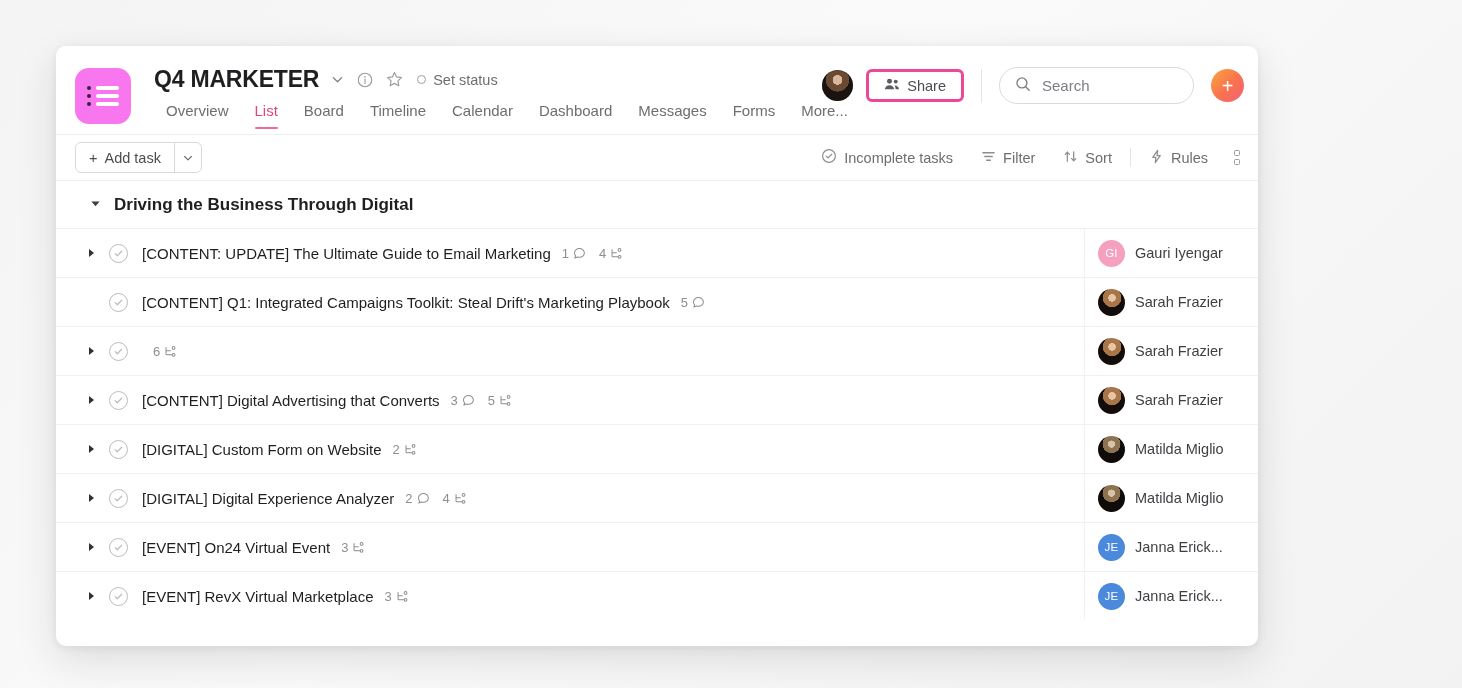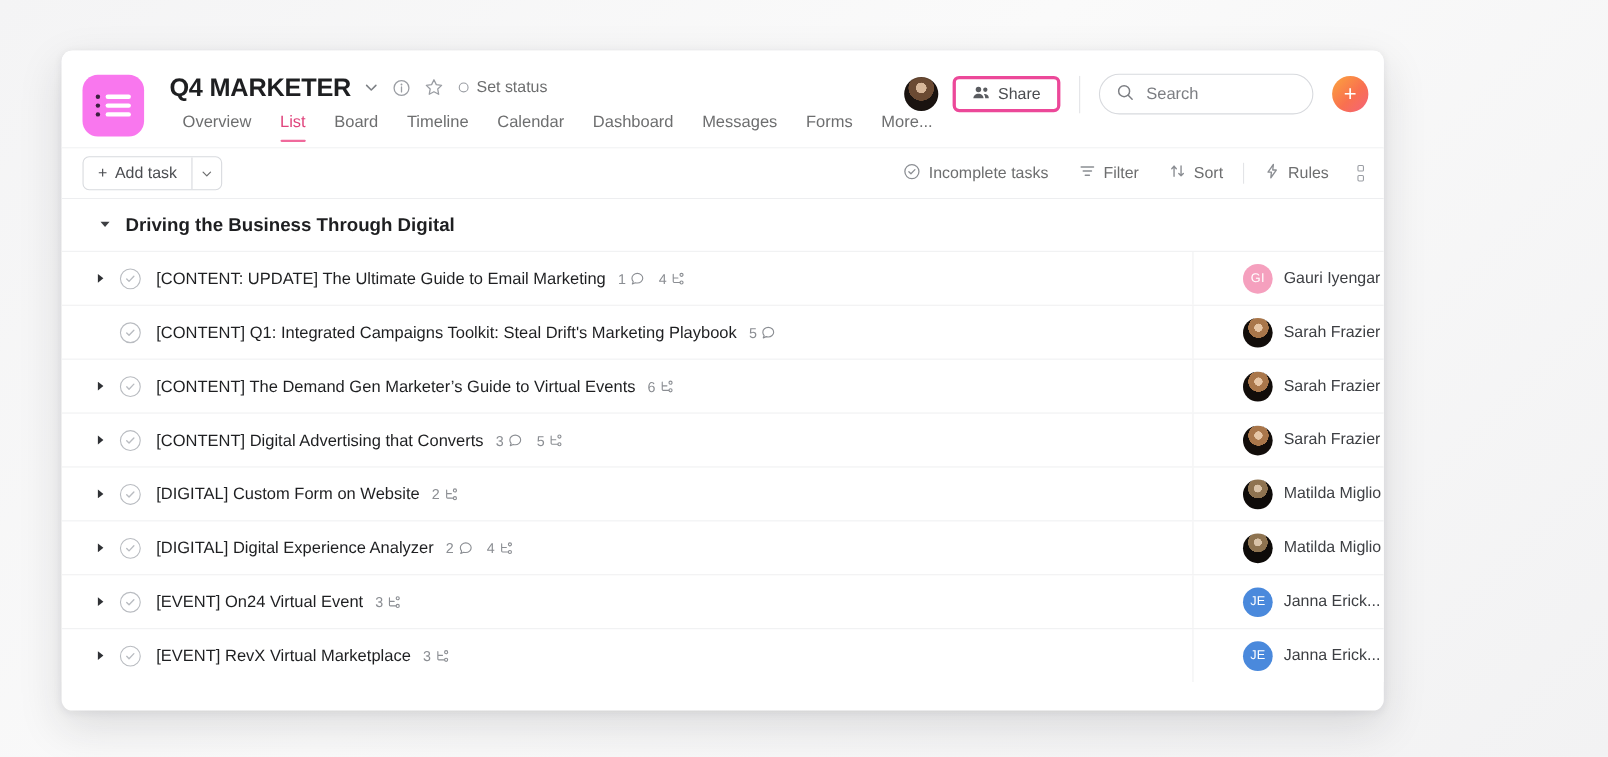--- a/index.html
+++ b/index.html
@@ -192,21 +192,21 @@
   .assignee-cell {
     width: 174px; flex: none;
     border-left: 1px solid #f0f1f2;
     height: 100%;
     display:flex; align-items:center; gap:10px;
     padding-left: 13px;
   }
   .av {
     width: 27px; height: 27px; border-radius: 50%;
     flex:none; display:flex; align-items:center; justify-content:center;
-    font-size: 11.5px; color:#fff; font-weight: 500; letter-spacing: .3px; margin-left: 32px;
+    font-size: 11.5px; color:#fff; font-weight: 500; letter-spacing: .3px;
   }
   .av.photo-sarah {
     background: radial-gradient(circle at 52% 33%, #e7c6a6 0 16%, #a9764a 17% 40%, #120d0a 41% 100%);
   }
   .av.photo-matilda {
     background: radial-gradient(circle at 50% 30%, #d9c3a8 0 15%, #8e7350 16% 38%, #0e0b09 39% 100%);
   }
   .av-name {
     font-size: 14.5px; color: #3d3f43;
     white-space: nowrap; overflow: hidden; text-overflow: ellipsis;
@@ -457,21 +457,20 @@
         <span class="expander">
             <svg width="9" height="10" viewBox="0 0 10 12" fill="#2f3135">
               <path d="M2 1.2l6 4.8-6 4.8z"></path>
             </svg>
           </span>
         <span class="check-circle">
             <svg width="11" height="11" viewBox="0 0 12 12" fill="none">
               <path d="M2.4 6.2l2.3 2.3 4.8-5" stroke="#b9bcc1" stroke-width="1.35" stroke-linecap="round" stroke-linejoin="round"></path>
             </svg>
           </span>
-        <span class="task-name">[CONTENT] The Demand Gen Marketer’s Guide to Virtual Events</span>
         <span class="meta">
           <span>
             <span>6</span>
             <span>
                 <svg width="13" height="13" viewBox="0 0 14 14" fill="none">
                   <path d="M2.2 2.6v7.1c0 .5.4.9.9.9h5.5M2.2 6.2h4.6" stroke="#8b8e93" stroke-width="1.1" stroke-linecap="round"></path>
                   <circle cx="10.3" cy="3.1" r="1.5" stroke="#8b8e93" stroke-width="1.1"></circle>
                   <circle cx="10.3" cy="10.6" r="1.5" stroke="#8b8e93" stroke-width="1.1"></circle>
                 </svg>
               </span>

